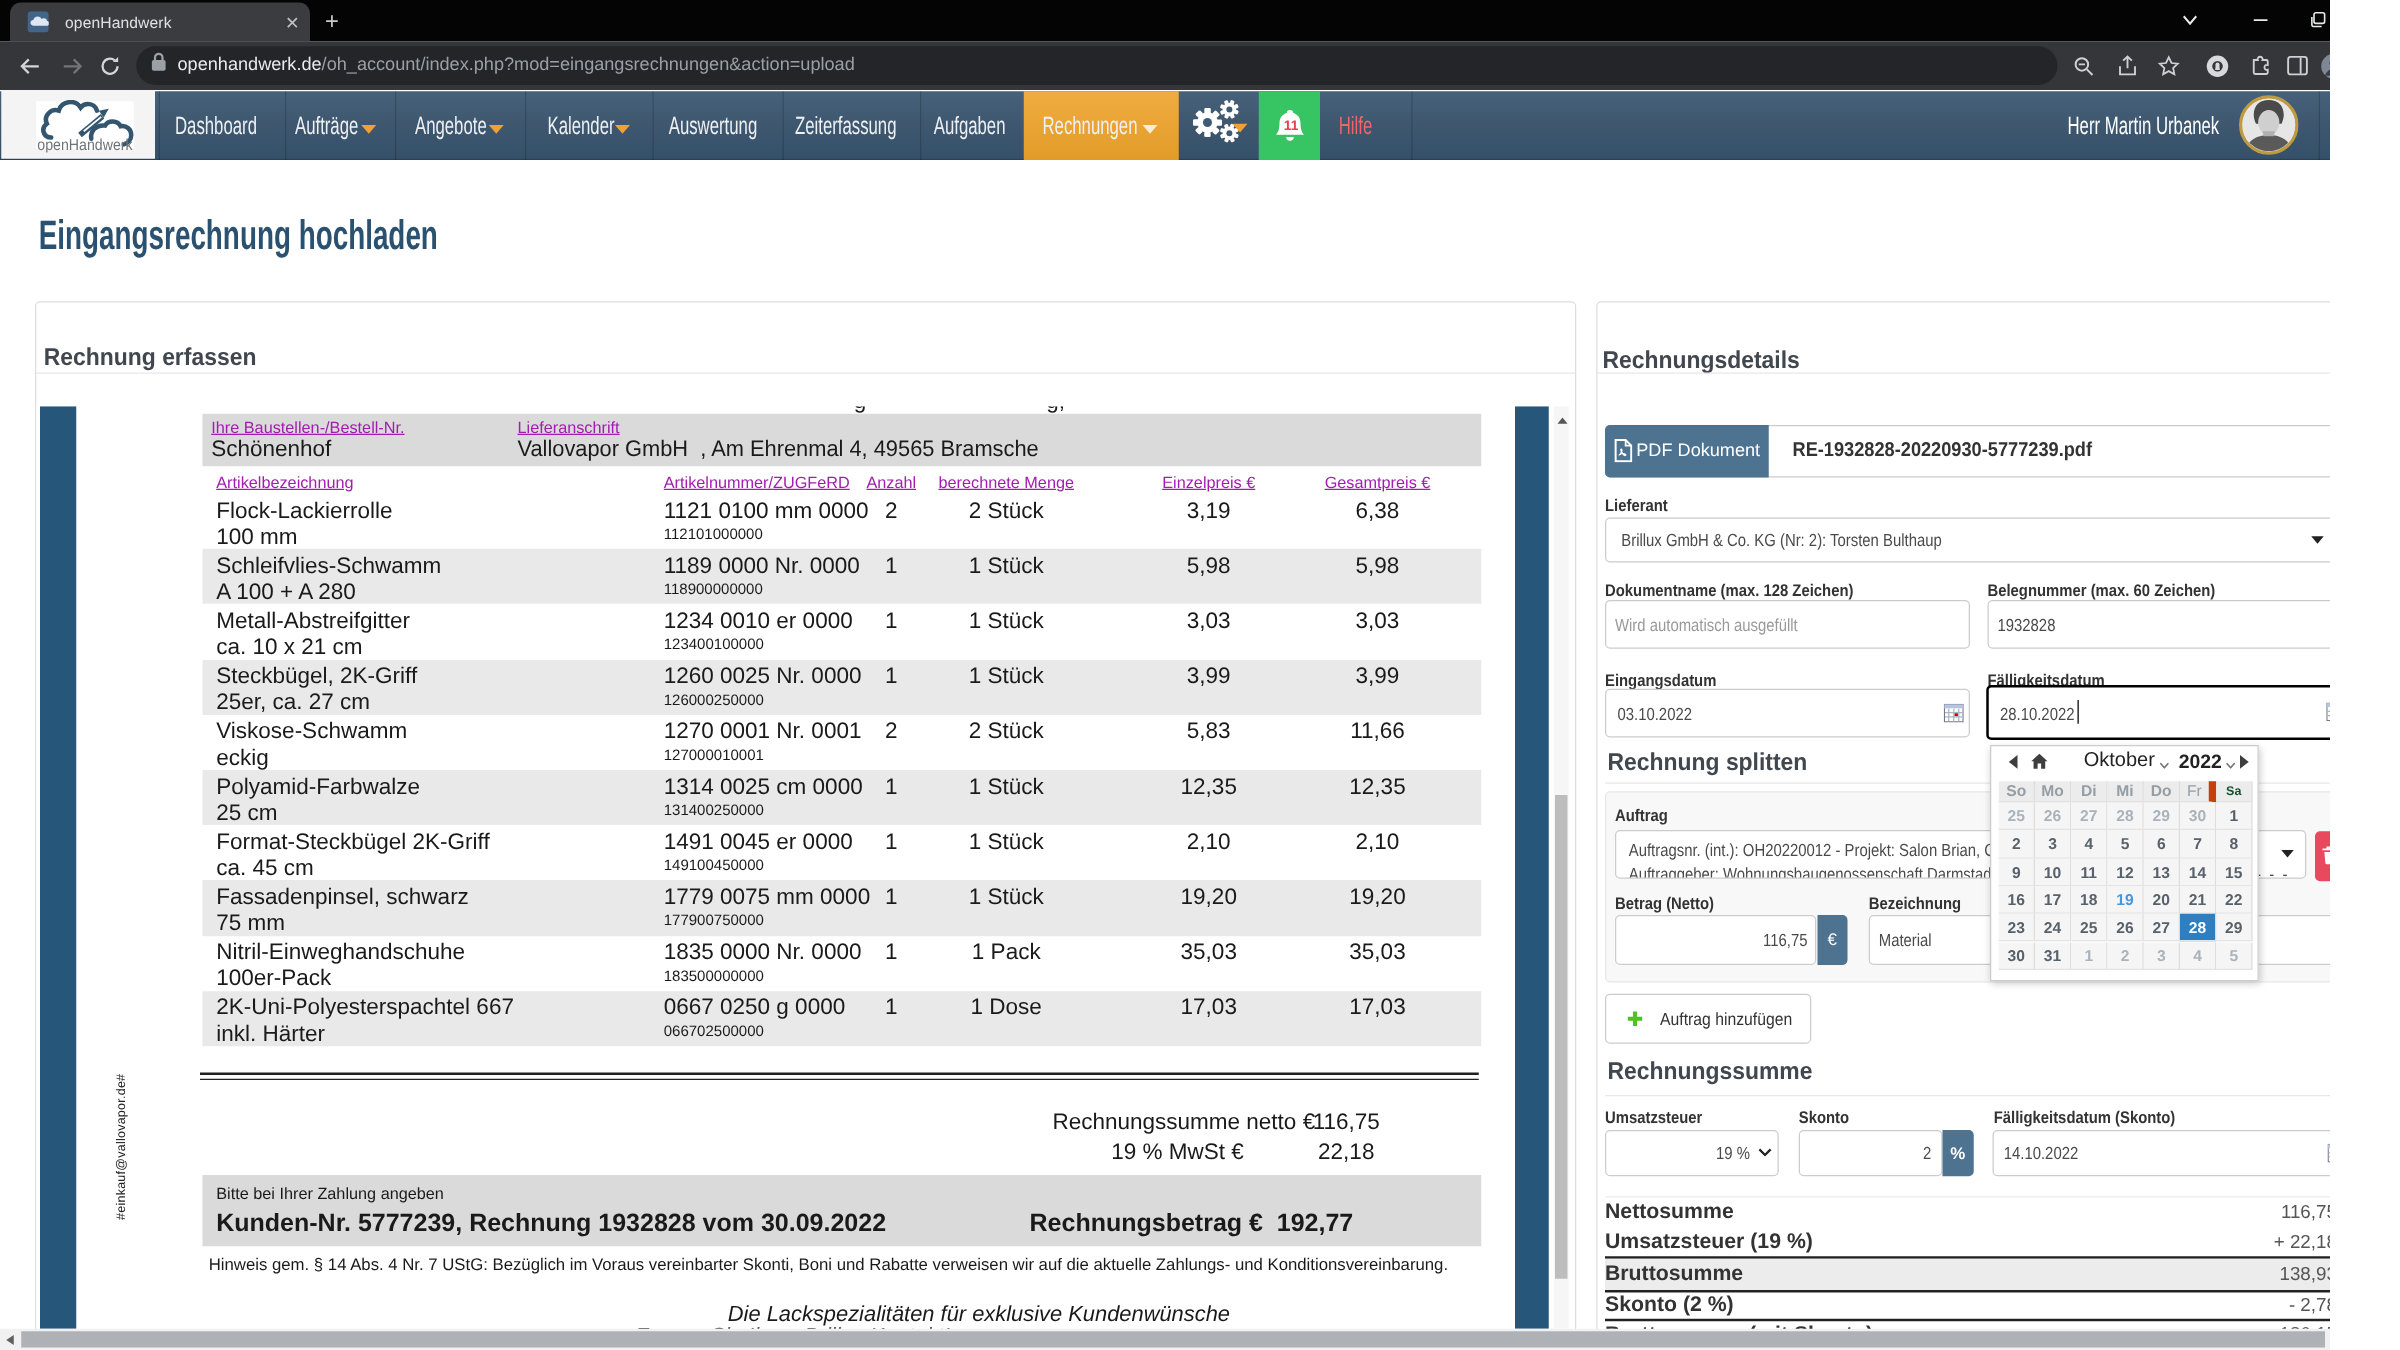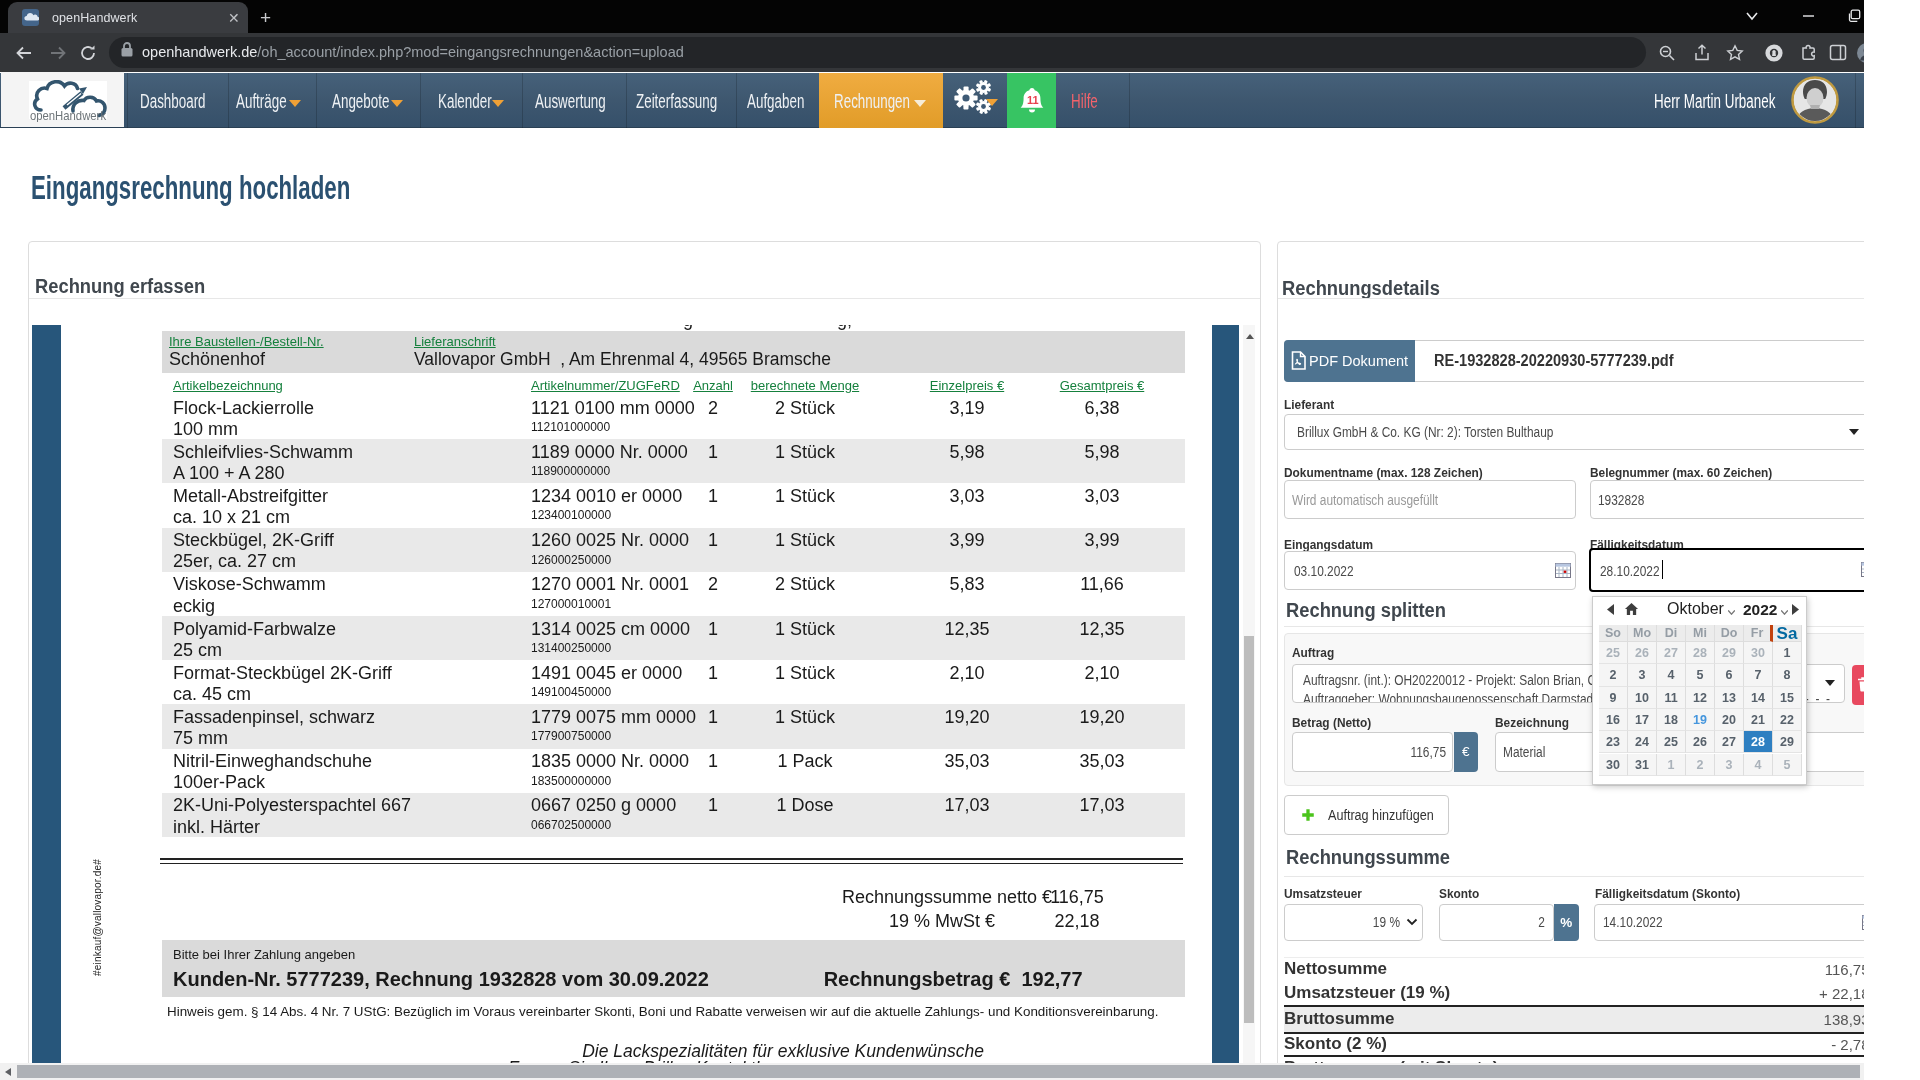--- a/index.html
+++ b/index.html
@@ -33,21 +33,21 @@
 h1{left:31px;top:169px;font-size:33px;font-weight:bold;color:#2b5171;transform:scaleX(.675);transform-origin:0 0;white-space:nowrap;line-height:38px}
 .card{background:#fff;border:1px solid #ddd;border-radius:4px}
 .chead{font-size:19.5px;font-weight:bold;color:#40474e;transform:scaleX(.94);transform-origin:0 0;white-space:nowrap}
 .cline{height:1px;background:#e7e7e7}
 
 #pdf{left:29px;top:325px;width:1228px;height:738px;background:#fff;overflow:hidden;color:#1a1a1a}
 #pdf .t{position:absolute;white-space:nowrap}
 .bbar{top:0;width:29px;height:742px;background:#27567b}
 .band{background:#dadada}
 .stripe{background:#e9e9e9}
-.hd{font-size:13px;text-decoration:underline;color:#15803d}
+.hd{font-size:13px;text-decoration:underline;color:#a21caf}
 .c1{font-size:18px;line-height:21px}
 .sub{font-size:12px}
 .rt{text-align:center}
 
 .lbl{font-size:13.5px;font-weight:bold;color:#333;white-space:nowrap;transform:scaleX(.88);transform-origin:0 50%}
 .inp{background:#fff;border:1px solid #ccc;border-radius:4px}
 .itx{font-size:14px;color:#4a4a4a;white-space:nowrap;transform:scaleX(.85);transform-origin:0 50%}
 .itx.rt{transform-origin:100% 50%}
 .ph{color:#999}
 .steel{background:#4e7390;color:#fff}
@@ -497,22 +497,22 @@
         <path d="M0 .5 L4 5 L8 .5" stroke="#777" stroke-width="1.6" fill="none"></path>
       </svg>
   <svg class="a" style="left:198px;top:6px" width="10" height="13" viewBox="0 0 10 13">
         <path d="M1 1 L8 6.5 L1 12 z" fill="#3e3e3e"></path>
       </svg>
   <div style="position:absolute;left:6.0px;top:27.5px;width:29.0px;height:17.5px;background:#ececec;border-right:1px solid #ddd;border-bottom:1px solid #ddd;font-size:12.5px;font-weight:bold;color:#959da5;text-align:center;line-height:17.5px">So</div>
   <div style="position:absolute;left:35.0px;top:27.5px;width:29.0px;height:17.5px;background:#ececec;border-right:1px solid #ddd;border-bottom:1px solid #ddd;font-size:12.5px;font-weight:bold;color:#959da5;text-align:center;line-height:17.5px">Mo</div>
   <div style="position:absolute;left:64.0px;top:27.5px;width:29.0px;height:17.5px;background:#ececec;border-right:1px solid #ddd;border-bottom:1px solid #ddd;font-size:12.5px;font-weight:bold;color:#959da5;text-align:center;line-height:17.5px">Di</div>
   <div style="position:absolute;left:93.0px;top:27.5px;width:29.0px;height:17.5px;background:#ececec;border-right:1px solid #ddd;border-bottom:1px solid #ddd;font-size:12.5px;font-weight:bold;color:#959da5;text-align:center;line-height:17.5px">Mi</div>
   <div style="position:absolute;left:122.0px;top:27.5px;width:29.0px;height:17.5px;background:#ececec;border-right:1px solid #ddd;border-bottom:1px solid #ddd;font-size:12.5px;font-weight:bold;color:#959da5;text-align:center;line-height:17.5px">Do</div>
-  <div style="position:absolute;left:151.0px;top:27.5px;width:29.0px;height:17.5px;background:#ececec;border-right:3px solid #c2410c;border-bottom:1px solid #ddd;font-size:12.5px;font-weight:bold;color:#959da5;text-align:center;line-height:17.5px">Fr</div>
-  <div style="position:absolute;left:180.0px;top:27.5px;width:29.0px;height:17.5px;background:#ececec;border-right:1px solid #ddd;border-bottom:1px solid #ddd;font-size:17px;font-weight:bold;color:#0369a1;text-align:center;line-height:17.5px">Sa</div>
+  <div style="position:absolute;left:151.0px;top:27.5px;width:29.0px;height:17.5px;background:#ececec;border-right:6px solid #c2410c;border-bottom:1px solid #ddd;font-size:12.5px;font-weight:normal;color:#959da5;text-align:center;line-height:17.5px">Fr</div>
+  <div style="position:absolute;left:180.0px;top:27.5px;width:29.0px;height:17.5px;background:#ececec;border-right:1px solid #ddd;border-bottom:1px solid #ddd;font-size:10px;font-weight:bold;color:#14532d;text-align:center;line-height:17.5px">Sa</div>
   <div style="position:absolute;left:6.0px;top:45.0px;width:29.0px;height:22.3px;background:#f5f5f5;border-right:1px solid #ddd;border-bottom:1px solid #e4e4e4;font-size:12.5px;font-weight:bold;color:#aab2ba;text-align:center;line-height:22.3px">25</div>
   <div style="position:absolute;left:35.0px;top:45.0px;width:29.0px;height:22.3px;background:#f5f5f5;border-right:1px solid #ddd;border-bottom:1px solid #e4e4e4;font-size:12.5px;font-weight:bold;color:#aab2ba;text-align:center;line-height:22.3px">26</div>
   <div style="position:absolute;left:64.0px;top:45.0px;width:29.0px;height:22.3px;background:#f5f5f5;border-right:1px solid #ddd;border-bottom:1px solid #e4e4e4;font-size:12.5px;font-weight:bold;color:#aab2ba;text-align:center;line-height:22.3px">27</div>
   <div style="position:absolute;left:93.0px;top:45.0px;width:29.0px;height:22.3px;background:#f5f5f5;border-right:1px solid #ddd;border-bottom:1px solid #e4e4e4;font-size:12.5px;font-weight:bold;color:#aab2ba;text-align:center;line-height:22.3px">28</div>
   <div style="position:absolute;left:122.0px;top:45.0px;width:29.0px;height:22.3px;background:#f5f5f5;border-right:1px solid #ddd;border-bottom:1px solid #e4e4e4;font-size:12.5px;font-weight:bold;color:#aab2ba;text-align:center;line-height:22.3px">29</div>
   <div style="position:absolute;left:151.0px;top:45.0px;width:29.0px;height:22.3px;background:#f5f5f5;border-right:1px solid #ddd;border-bottom:1px solid #e4e4e4;font-size:12.5px;font-weight:bold;color:#aab2ba;text-align:center;line-height:22.3px">30</div>
   <div style="position:absolute;left:180.0px;top:45.0px;width:29.0px;height:22.3px;background:#f5f5f5;border-right:1px solid #ddd;border-bottom:1px solid #e4e4e4;font-size:12.5px;font-weight:bold;color:#57616b;text-align:center;line-height:22.3px">1</div>
   <div style="position:absolute;left:6.0px;top:67.3px;width:29.0px;height:22.3px;background:#f5f5f5;border-right:1px solid #ddd;border-bottom:1px solid #e4e4e4;font-size:12.5px;font-weight:bold;color:#57616b;text-align:center;line-height:22.3px">2</div>
   <div style="position:absolute;left:35.0px;top:67.3px;width:29.0px;height:22.3px;background:#f5f5f5;border-right:1px solid #ddd;border-bottom:1px solid #e4e4e4;font-size:12.5px;font-weight:bold;color:#57616b;text-align:center;line-height:22.3px">3</div>
   <div style="position:absolute;left:64.0px;top:67.3px;width:29.0px;height:22.3px;background:#f5f5f5;border-right:1px solid #ddd;border-bottom:1px solid #e4e4e4;font-size:12.5px;font-weight:bold;color:#57616b;text-align:center;line-height:22.3px">4</div>

